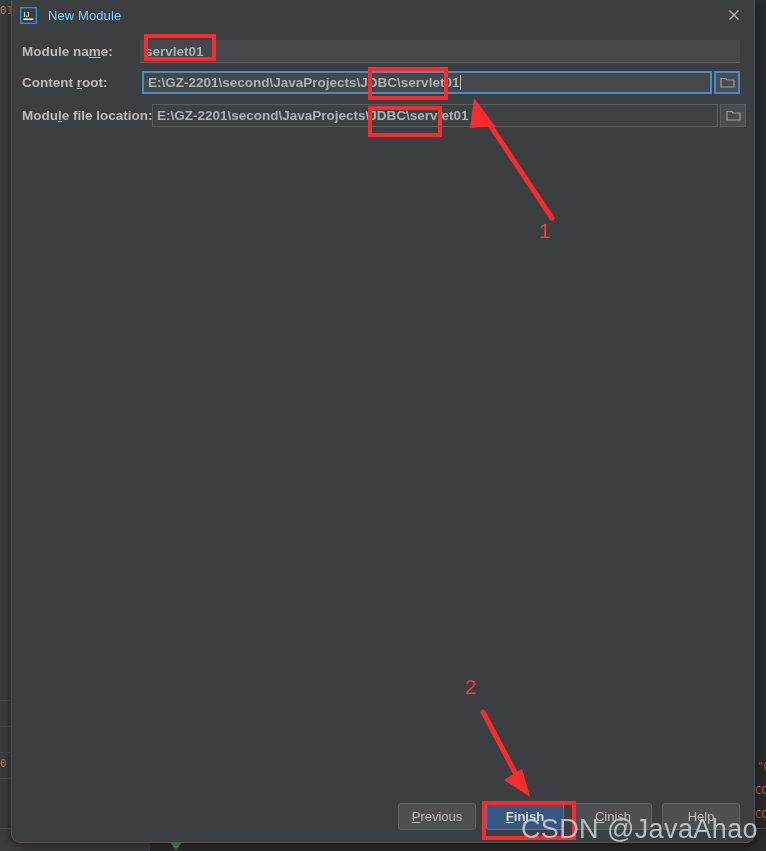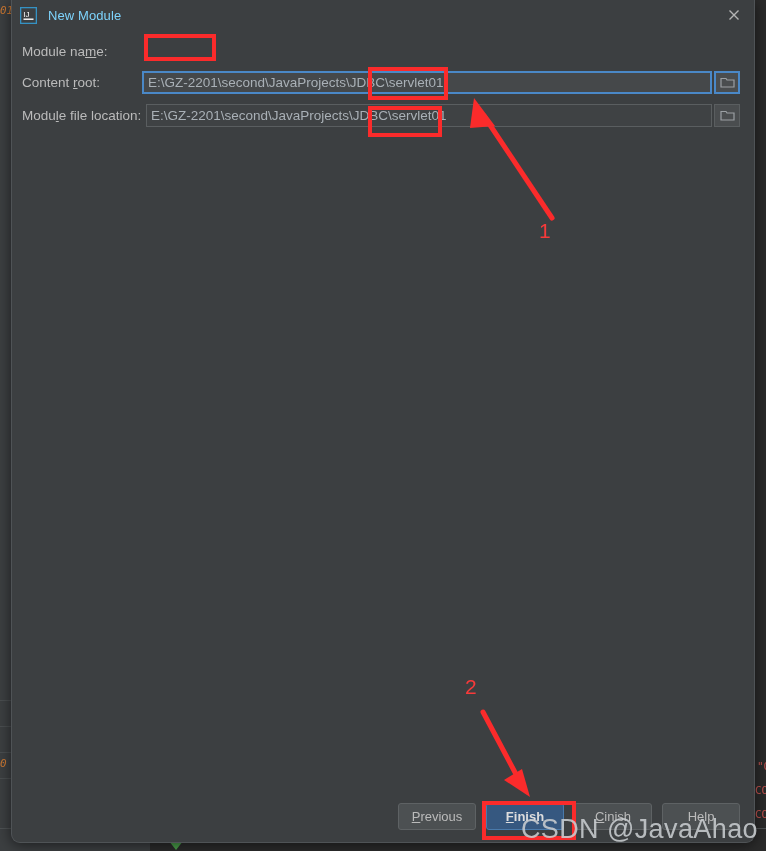--- a/index.html
+++ b/index.html
@@ -37,21 +37,21 @@
     height: 1px;
     background: #4a4e50;
   }
   .bg-text {
     position: absolute;
     font-size: 11px;
     font-family: "DejaVu Sans Mono", monospace;
     white-space: nowrap;
     pointer-events: none;
   }
-  .bg-text.orange { color: #cc7832; font-style: italic; }
+  .bg-text.orange { color: #cc7832; }
   .bg-text.grey   { color: #a9b7c6; }
   .bg-text.red    { color: #c75450; }
   .bg-bottom-bar {
     position: absolute;
     left: 0;
     bottom: 0;
     width: 766px;
     height: 22px;
     background: #3c3f41;
     border-top: 1px solid #4e5254;
@@ -113,20 +113,21 @@
     top: 7px;
     width: 16px;
     height: 16px;
     cursor: pointer;
   }
 
   
   #dialog-form {
     position: relative;
     padding: 6px 14px 0 0;
+    font-weight: bold;
   }
   .form-row {
     position: relative;
     height: 28px;
     display: flex;
     align-items: center;
   }
   .form-label {
     color: #bbbbbb;
     font-size: 13.5px;
@@ -300,20 +301,23 @@
       <path d="M3.5 3.5 L12.5 12.5 M12.5 3.5 L3.5 12.5" stroke="#b4b4b4" stroke-width="1.4" fill="none"></path>
     </svg>
   </div>
 
   <div id="dialog-form">
 
     <div class="form-row" style="height:30px;">
       <div class="form-label" style="width:135px;">
         <span>Module na</span><span class="mn">m</span><span>e:</span>
       </div>
+      <div class="field-wrap" style="width:600px;">
+        <div class="text-field" style="width:600px;">servlet01</div>
+      </div>
     </div>
 
     <div class="form-row" style="height:33px;justify-content:center;">
       <div class="form-label" style="width:135px;">
         <span>Content </span><span class="mn">r</span><span>oot:</span>
       </div>
       <div class="field-wrap" style="width:600px;">
         <div class="text-field focused" style="width:570px;">
             <span>E:\GZ-2201\second\JavaProjects\JDBC\servlet01</span>
             <span class="caret"></span>

